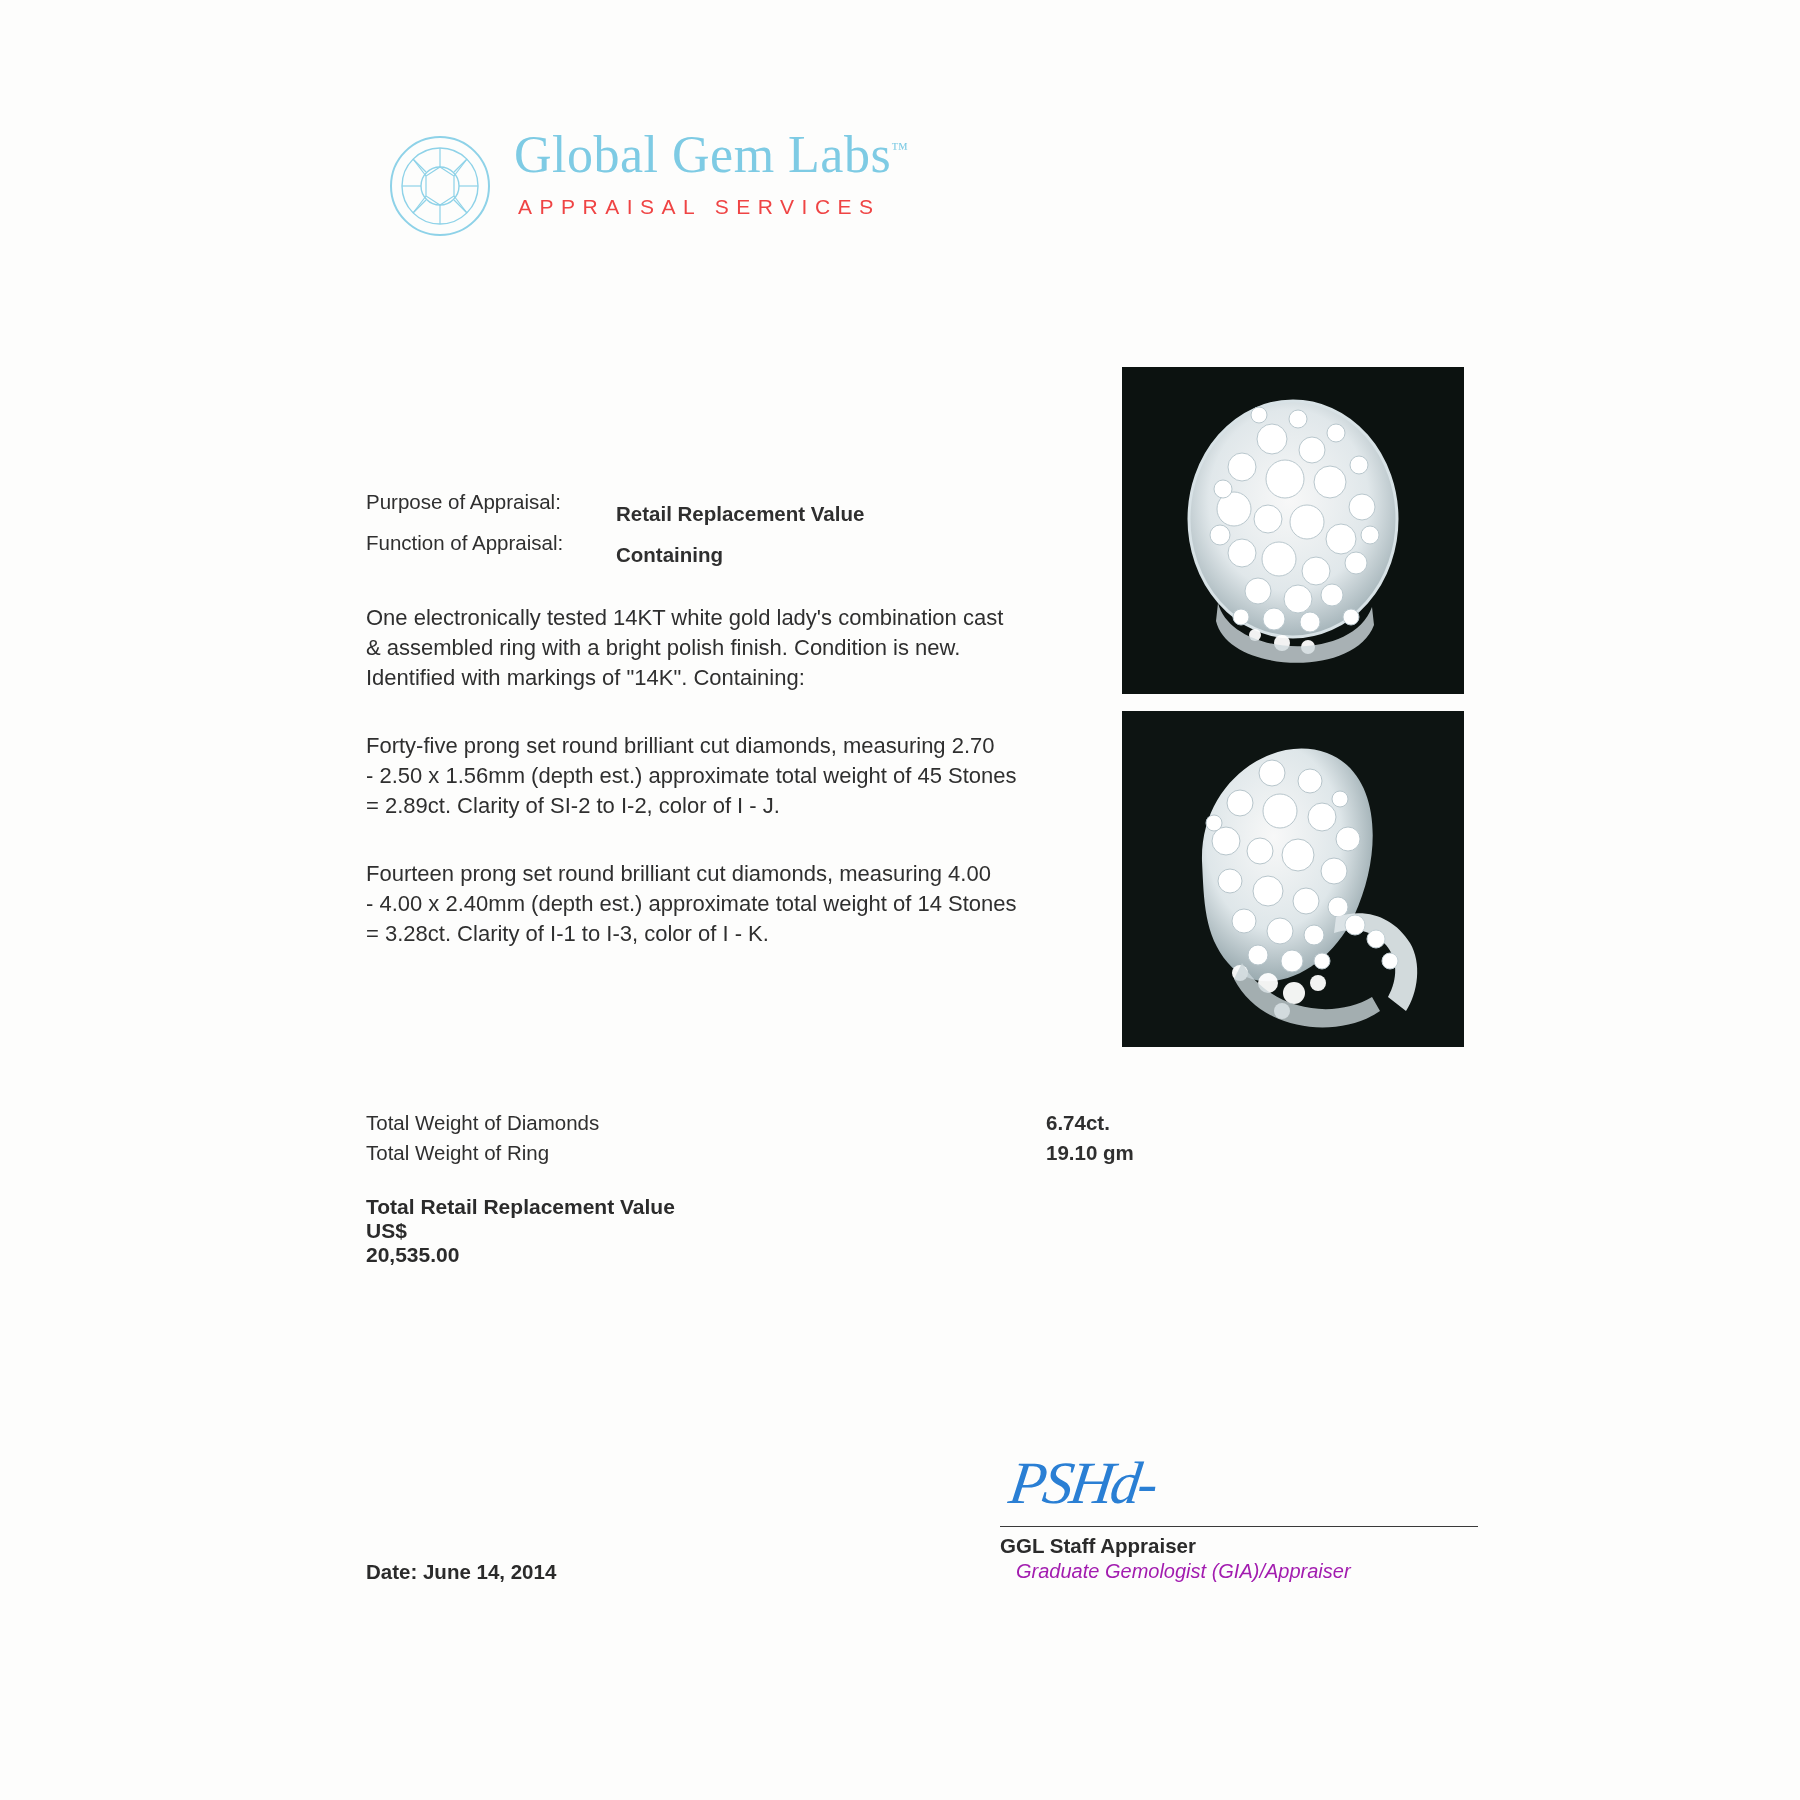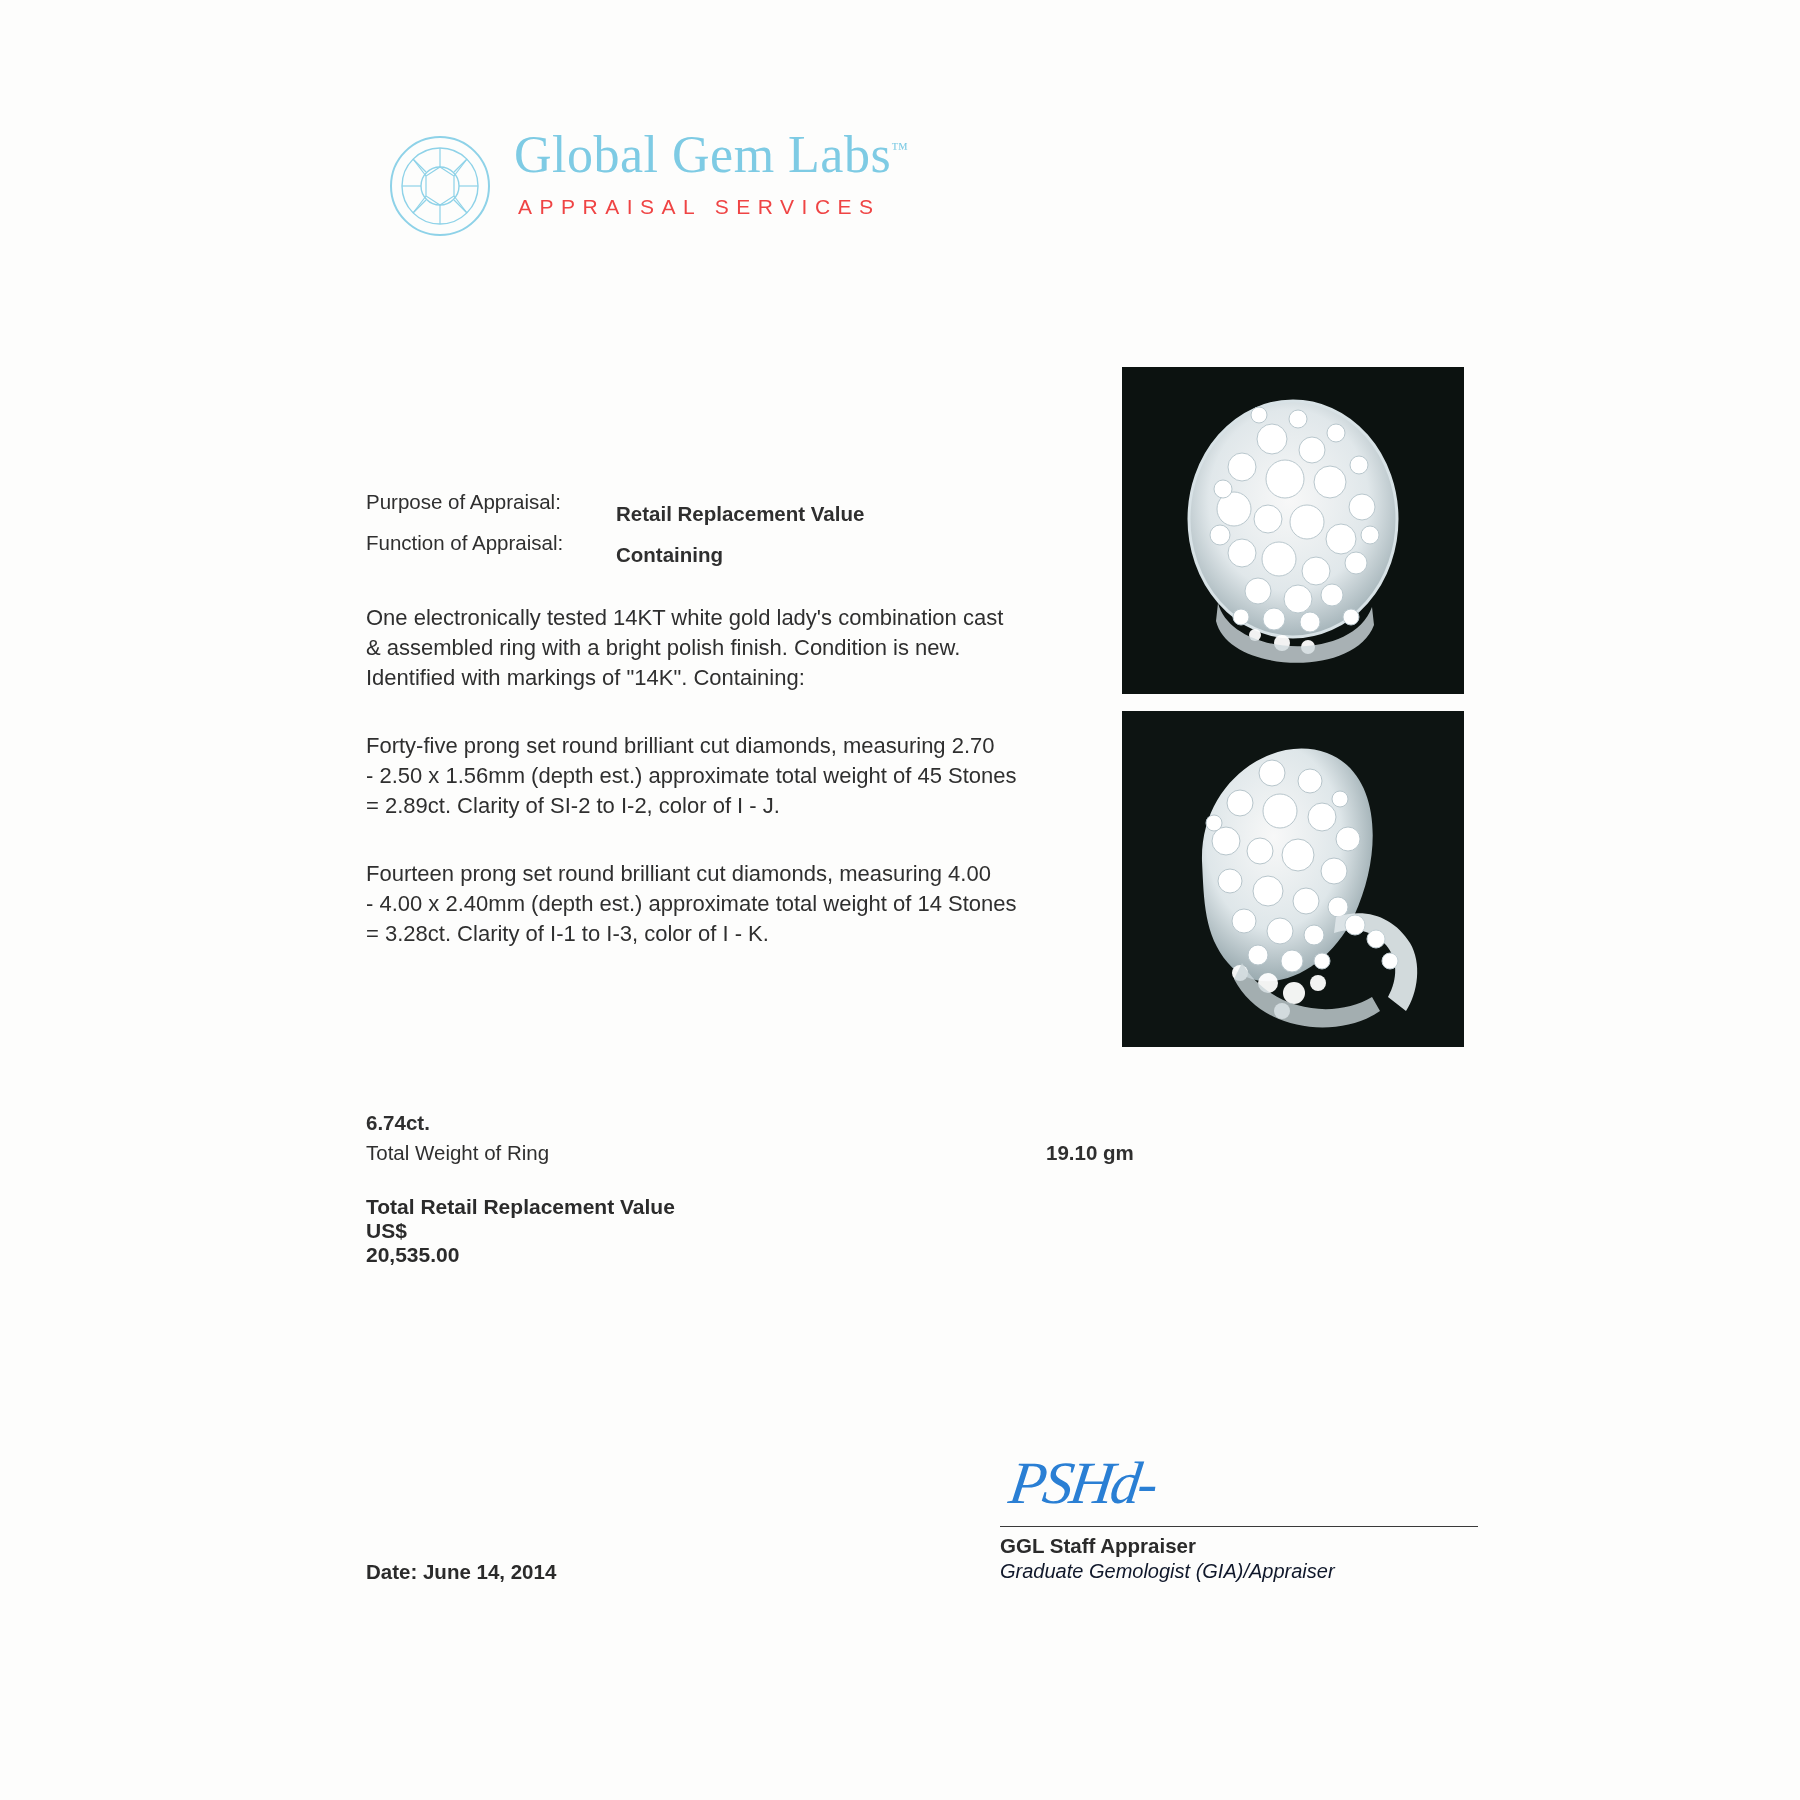--- a/index.html
+++ b/index.html
@@ -168,21 +168,22 @@
   .sig-name {
     font-size: 20.5px;
     font-weight: bold;
     margin-top: 7px;
     color: #2b2b2b;
   }
   .sig-title {
     font-size: 20px;
     font-style: italic;
     margin-top: 2px;
-    color: #0f172a;
+    color: #a21caf;
+    margin-left: 16px;
   }
   .date-line {
     position: absolute;
     left: 366px;
     top: 1560px;
     font-size: 20.5px;
     font-weight: bold;
     color: #2b2b2b;
   }
 
@@ -354,20 +355,21 @@
         <circle cx="233" cy="214" r="10"></circle>
           <circle cx="254" cy="228" r="9"></circle>
         <circle cx="268" cy="250" r="8"></circle>
       </g>
       <path d="M120 252 C150 302 214 308 250 286 L258 300 C218 328 140 322 112 268 Z" fill="#c9d4d8" opacity="0.8"></path>
     </svg>
   </div>
 
   <div class="totals">
     <div class="totals-row">
+      <div class="totals-label">Total Weight of Diamonds</div>
       <div class="totals-val">6.74ct.</div>
     </div>
     <div class="totals-row">
       <div class="totals-label">Total Weight of Ring</div>
       <div class="totals-val">19.10 gm</div>
     </div>
   </div>
 
   <div class="grand">
     <div class="grand-label">Total Retail Replacement Value</div>

